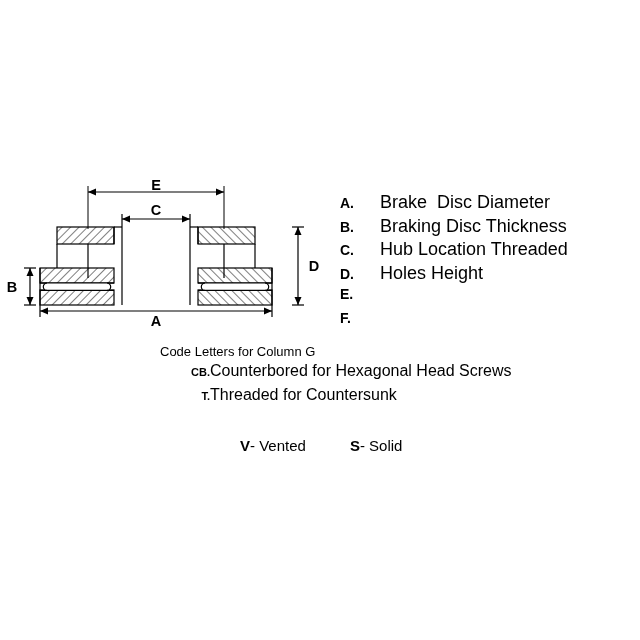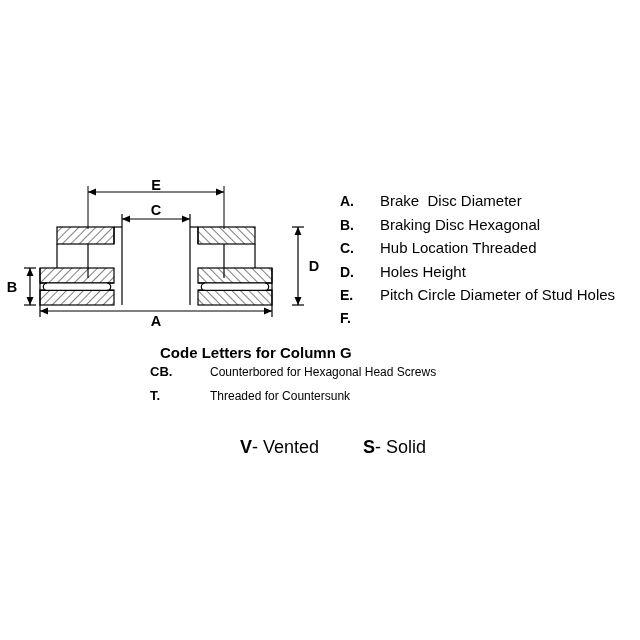--- a/index.html
+++ b/index.html
@@ -41,60 +41,60 @@
   }
   .legend-key {
     width: 44px;
     font-size: 14px;
     font-weight: bold;
     text-align: left;
     padding-left: 4px;
     box-sizing: border-box;
   }
   .legend-val {
-    font-size: 15px;
+    font-size: 18px;
     white-space: pre;
   }
   
   #codeblock {
     position: absolute;
     left: 150px;
     top: 344px;
     width: 480px;
   }
   #code-title {
-    font-size: 15px;
-    font-weight: bold;
+    font-size: 13px;
+    font-weight: normal;
     margin-left: 10px;
     margin-bottom: 3px;
   }
   .code-row {
     display: flex;
     align-items: baseline;
     height: 23.5px;
   }
   .code-key {
     width: 60px;
-    font-size: 13px;
+    font-size: 11px;
     font-weight: bold;
-    text-align: left;
+    text-align: right;
     box-sizing: border-box;
   }
   .code-val {
-    font-size: 12px;
+    font-size: 16px;
     white-space: pre;
   }
   
   #vs-line {
     position: absolute;
     left: 150px;
     top: 437px;
     width: 400px;
     text-align: left;
-    font-size: 18px;
+    font-size: 15px;
   }
   #vs-line .b {
     font-weight: bold;
   }
   #vs-line .gap {
     display: inline-block;
     width: 44px;
   }
   #vs-line .lead {
     display: inline-block;
@@ -219,33 +219,32 @@
     </svg>
   </div>
 
   <div id="legend">
     <div class="legend-row">
       <span class="legend-key">A.</span>
       <span class="legend-val">Brake  Disc Diameter</span>
     </div>
     <div class="legend-row">
       <span class="legend-key">B.</span>
-      <span class="legend-val">Braking Disc Hexagonal</span>
+      <span class="legend-val">Braking Disc Thickness</span>
     </div>
     <div class="legend-row">
       <span class="legend-key">C.</span>
       <span class="legend-val">Hub Location Threaded</span>
     </div>
     <div class="legend-row">
       <span class="legend-key">D.</span>
       <span class="legend-val">Holes Height</span>
     </div>
     <div class="legend-row">
       <span class="legend-key">E.</span>
-      <span class="legend-val">Pitch Circle Diameter of Stud Holes</span>
     </div>
     <div class="legend-row">
       <span class="legend-key">F.</span>
     </div>
   </div>
 
   <div id="codeblock">
     <div id="code-title">Code Letters for Column G</div>
     <div class="code-row">
       <span class="code-key">CB.</span>

